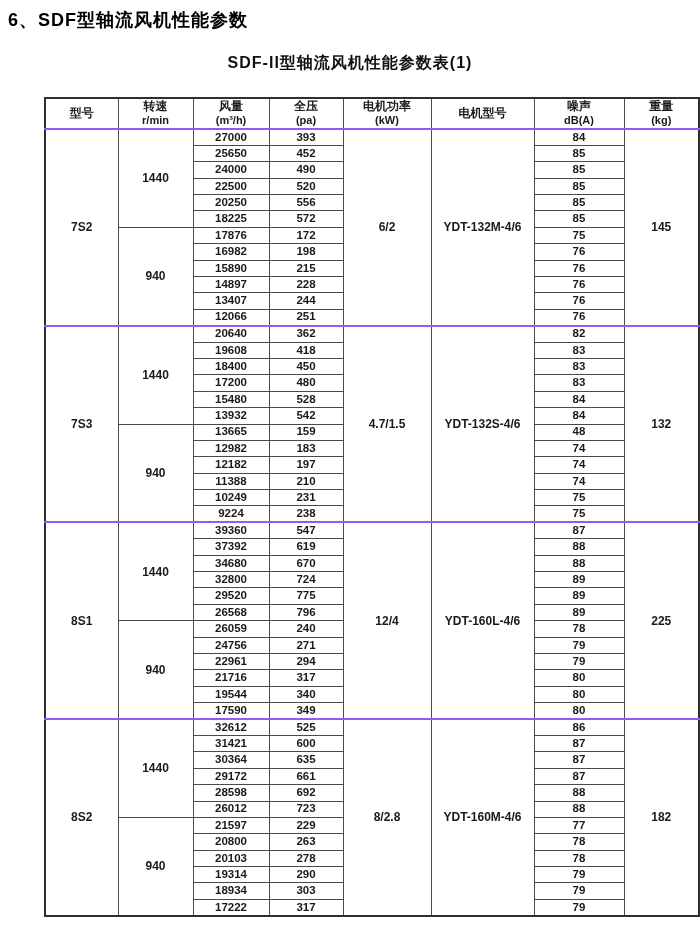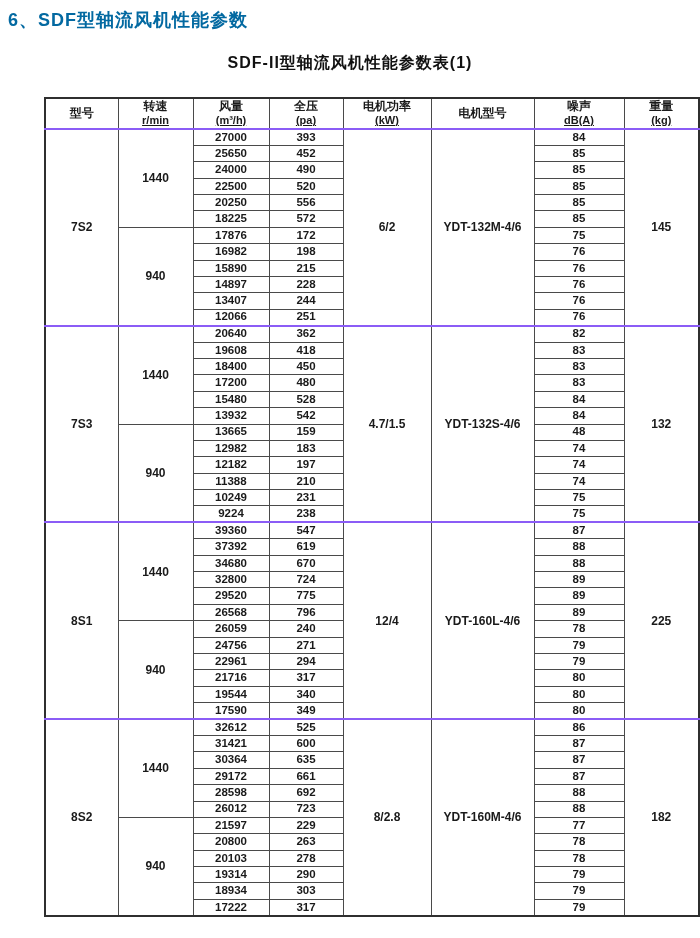--- a/index.html
+++ b/index.html
@@ -12,21 +12,21 @@
     color: #1c1c1c;
     overflow: hidden;
   }
   .heading {
     position: absolute;
     top: 8px;
     left: 8px;
     font-size: 18px;
     font-weight: 700;
     letter-spacing: 1px;
-    color: #0369a1;
+    color: #000000;
   }
   .table-title {
     position: absolute;
     top: 53px;
     left: 0;
     width: 100%;
     text-align: center;
     font-size: 16px;
     font-weight: 700;
     letter-spacing: 1px;
@@ -48,21 +48,21 @@
     height: 31px;
     font-size: 12px;
     font-weight: 700;
     text-align: center;
     vertical-align: middle;
     border-bottom: 2px solid #3a3a3a;
     padding: 0;
     line-height: 1.25;
     color: #1a1a1a;
   }
-  thead th .sub { font-size: 11px; font-weight: 700; text-decoration: underline; }
+  thead th .sub { font-size: 11px; font-weight: 700; }
   tbody td {
     height: 16.4px;
     padding: 0;
     text-align: center;
     vertical-align: middle;
     font-size: 11.5px;
     font-weight: 700;
     color: #1a1a1a;
     line-height: 1;
   }

